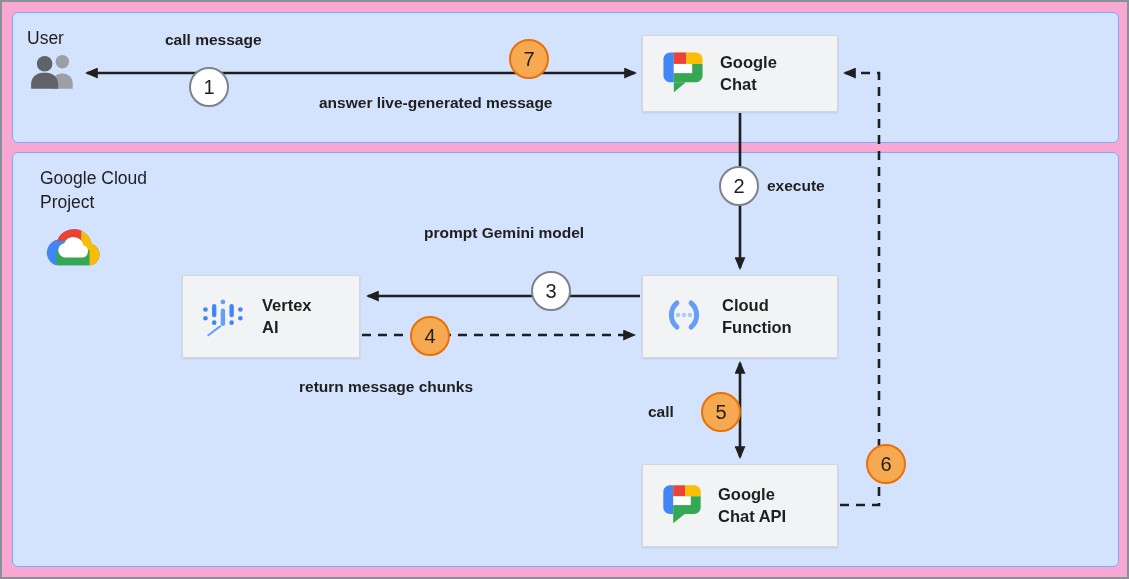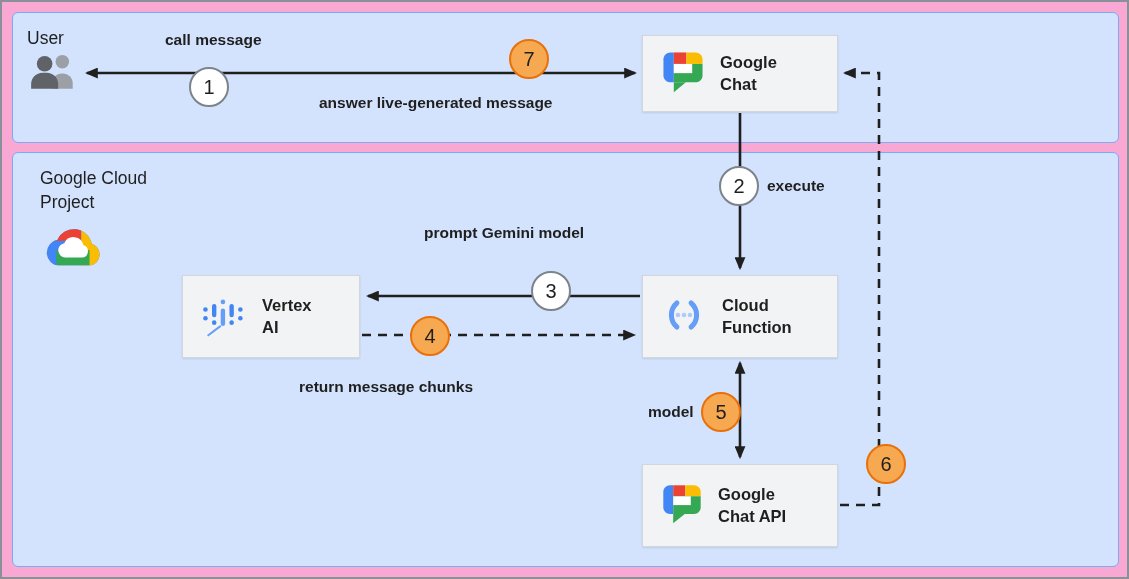--- a/index.html
+++ b/index.html
@@ -158,15 +158,15 @@
   <div class="step orange" style="left:408px; top:314px;">4</div>
   <div class="step orange" style="left:699px; top:390px;">5</div>
   <div class="step orange" style="left:864px; top:442px;">6</div>
   <div class="step orange" style="left:507px; top:37px;">7</div>
 
   <div class="elabel" style="left:163px; top:29px;">call message</div>
   <div class="elabel" style="left:317px; top:92px;">answer live-generated message</div>
   <div class="elabel" style="left:765px; top:175px;">execute</div>
   <div class="elabel" style="left:422px; top:222px;">prompt Gemini model</div>
   <div class="elabel" style="left:297px; top:376px;">return message chunks</div>
-  <div class="elabel" style="left:646px; top:401px;">model</div>
+  <div class="elabel" style="left:646px; top:401px;">call</div>
 
 </div>
 
 </body></html>

